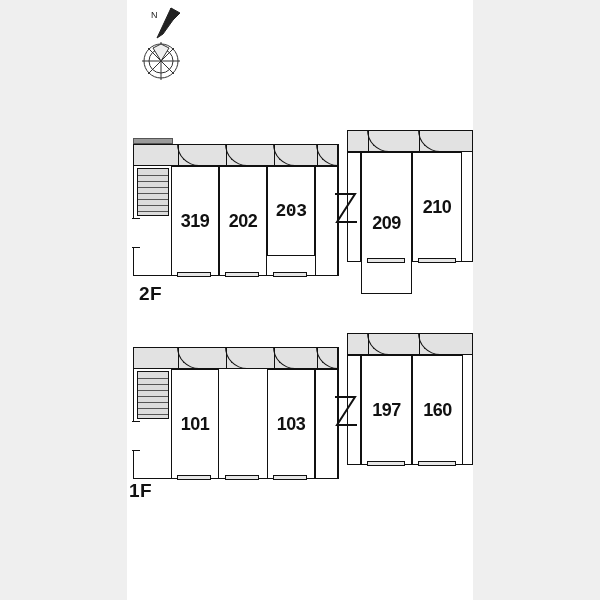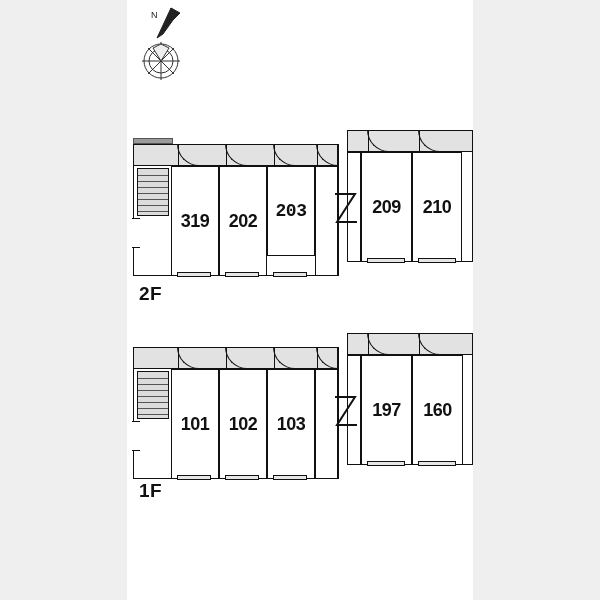--- a/index.html
+++ b/index.html
@@ -47,21 +47,21 @@
   .floor-1f { top: 333px; }
 
   .floor-label {
     position: absolute;
     font-size: 19px;
     font-weight: bold;
     color: #111;
     letter-spacing: 0.5px;
   }
   .label-2f { left: 139px; top: 283px; }
-  .label-1f { left: 139px; top: 480px; text-align: right; }
+  .label-1f { left: 129px; top: 480px; text-align: right; }
 
   
   .shell {
     position: absolute;
     box-sizing: border-box;
     border: 1.6px solid #111;
     background: #ffffff;
   }
   
   .shell-left {
@@ -256,21 +256,21 @@
       <span class="unit-label">319</span>
     </div>
     <div class="unit" style="left:86px;  top:36px; width:48px; height:110px;">
       <span class="unit-label">202</span>
     </div>
     <div class="unit" style="left:134px; top:36px; width:48px; height:90px;font-family:Liberation Mono, monospace;">
       <span class="unit-label">203</span>
     </div>
     <div class="unit" style="left:182px; top:36px; width:23px; height:110px;"></div>
 
-    <div class="unit" style="left:228px; top:22px; width:51px; height:110px;">
+    <div class="unit" style="left:228px; top:22px; width:51px; height:142px;">
       <span class="unit-label">209</span>
     </div>
     <div class="unit" style="left:279px; top:22px; width:50px; height:110px;">
       <span class="unit-label">210</span>
     </div>
     <div class="unit" style="left:214px; top:22px; width:14px; height:110px;"></div>
 
     <div class="door" style="left:44px; top:14px;">
         <span class="door-leaf"></span>
       </div>
@@ -322,23 +322,20 @@
       <i style="top:24px"></i>
         <i style="top:30px"></i>
         <i style="top:36px"></i>
         <i style="top:42px"></i>
     </div>
     <div class="entry-notch"></div>
 
     <div class="unit" style="left:38px;  top:36px; width:48px; height:110px;">
       <span class="unit-label">101</span>
     </div>
-    <div class="unit" style="left:86px;  top:36px; width:48px; height:110px;">
-      <span class="unit-label">102</span>
-    </div>
     <div class="unit" style="left:134px; top:36px; width:48px; height:110px;">
       <span class="unit-label">103</span>
     </div>
     <div class="unit" style="left:182px; top:36px; width:23px; height:110px;"></div>
 
     <div class="unit" style="left:228px; top:22px; width:51px; height:110px;">
       <span class="unit-label">197</span>
     </div>
     <div class="unit" style="left:279px; top:22px; width:51px; height:110px;">
       <span class="unit-label">160</span>

